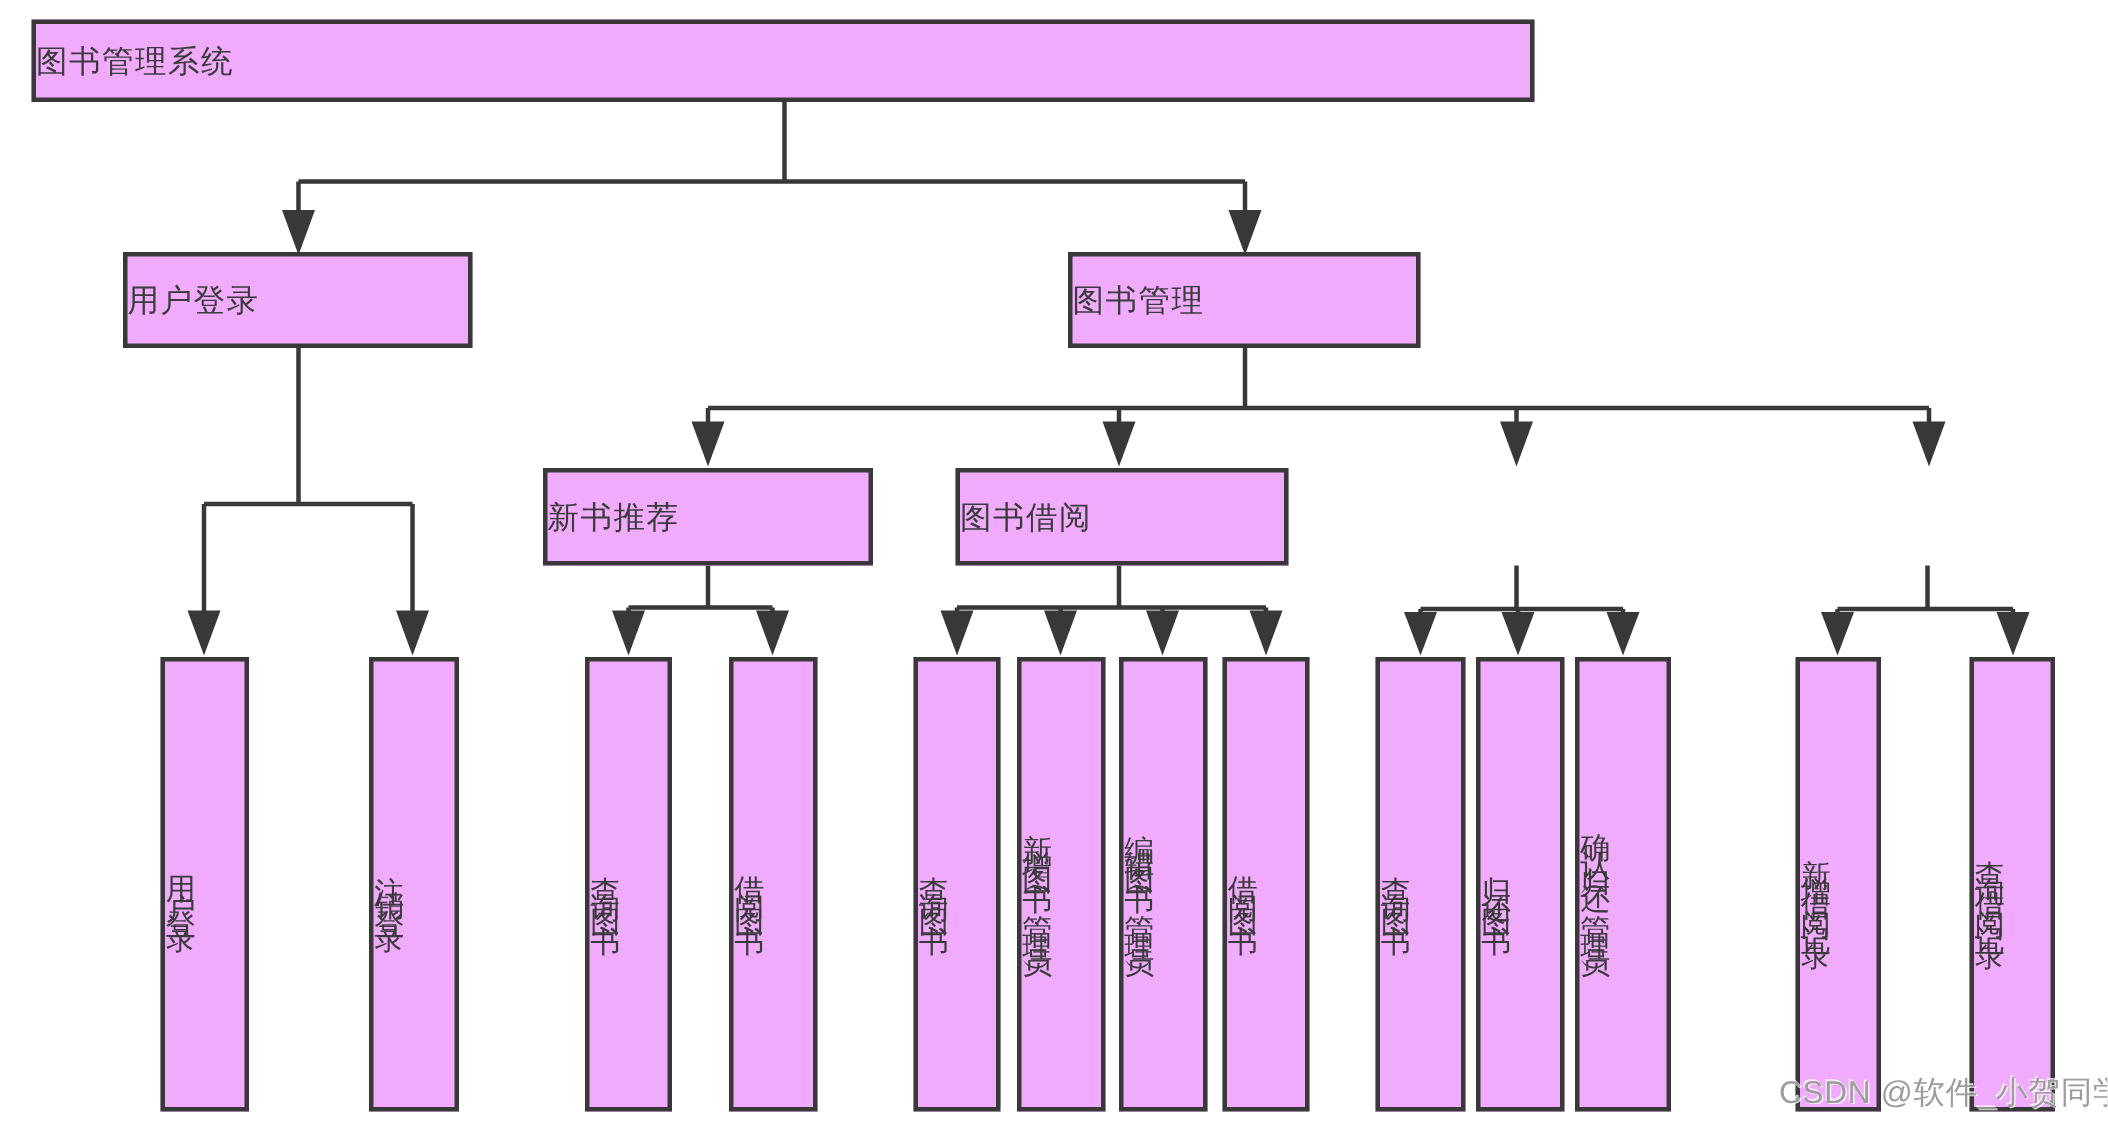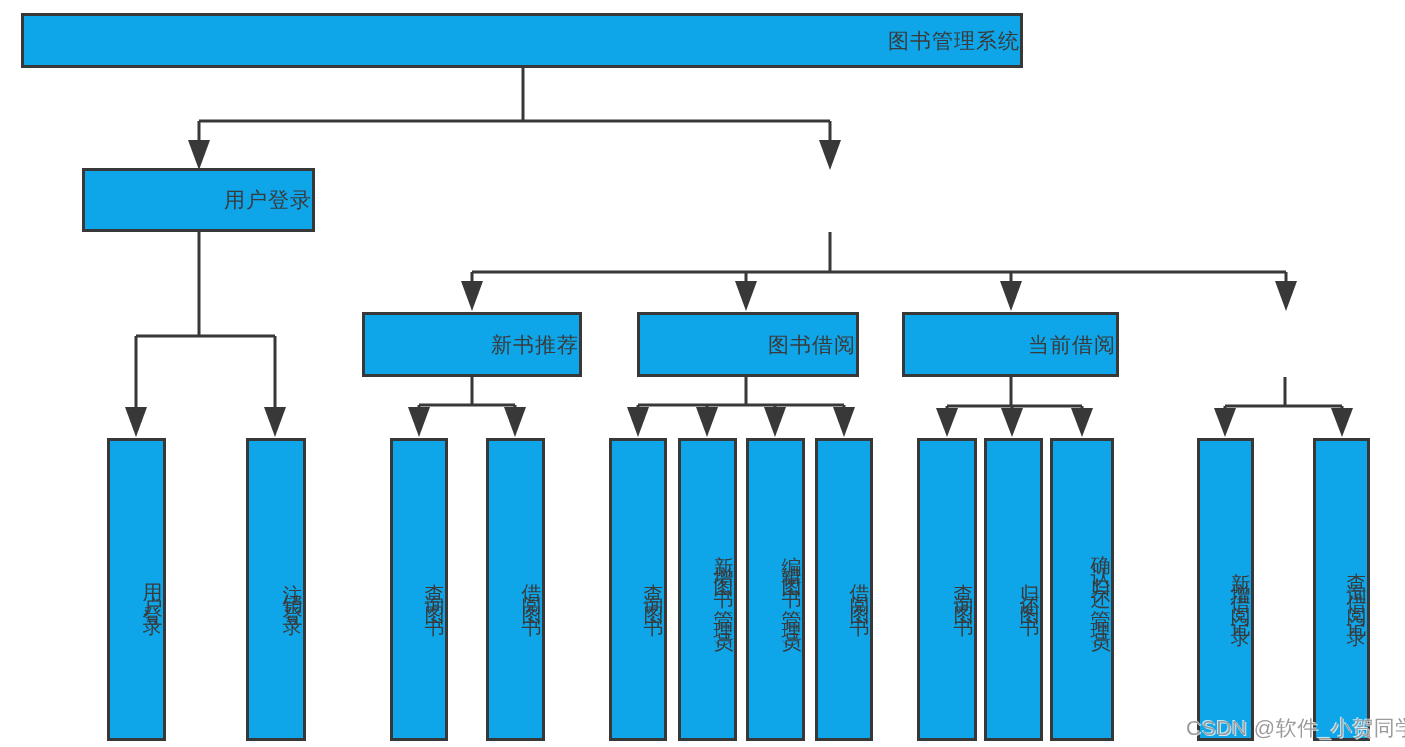--- a/index.html
+++ b/index.html
@@ -19,25 +19,25 @@
     position: absolute;
     left: 0;
     top: 0;
     width: 1405px;
     height: 747px;
     z-index: 1;
   }
   .node {
     position: absolute;
     box-sizing: border-box;
-    background: #0ea5e9;
+    background: #f0abfc;
     border: 3px solid #383838;
     display: flex;
     align-items: center;
-    justify-content: flex-end;
+    justify-content: flex-start;
     z-index: 2;
   }
   .hlabel {
     font-size: 21px;
     color: #3a3a3a;
     letter-spacing: 1px;
     white-space: nowrap;
   }
   .leaf {
     top: 438px;
@@ -120,29 +120,29 @@
     </g>
   </svg>
 
   <div class="node" style="left:21px; top:13px; width:1002px; height:55px;">
     <span class="hlabel">图书管理系统</span>
   </div>
 
   <div class="node" style="left:82px; top:168px; width:233px; height:64px;">
     <span class="hlabel">用户登录</span>
   </div>
+  <div class="node" style="left:712px; top:168px; width:235px; height:64px;">
+    <span class="hlabel">图书管理</span>
+  </div>
 
   <div class="node" style="left:362px; top:312px; width:220px; height:65px;">
     <span class="hlabel">新书推荐</span>
   </div>
   <div class="node" style="left:637px; top:312px; width:222px; height:65px;">
     <span class="hlabel">图书借阅</span>
-  </div>
-  <div class="node" style="left:902px; top:312px; width:217px; height:65px;">
-    <span class="hlabel">当前借阅</span>
   </div>
 
   <div class="node leaf" style="left:107px; width:59px;">
     <span class="vlabel">用户登录</span>
   </div>
   <div class="node leaf" style="left:246px; width:60px;">
     <span class="vlabel">注销登录</span>
   </div>
 
   <div class="node leaf" style="left:390px; width:58px;">

